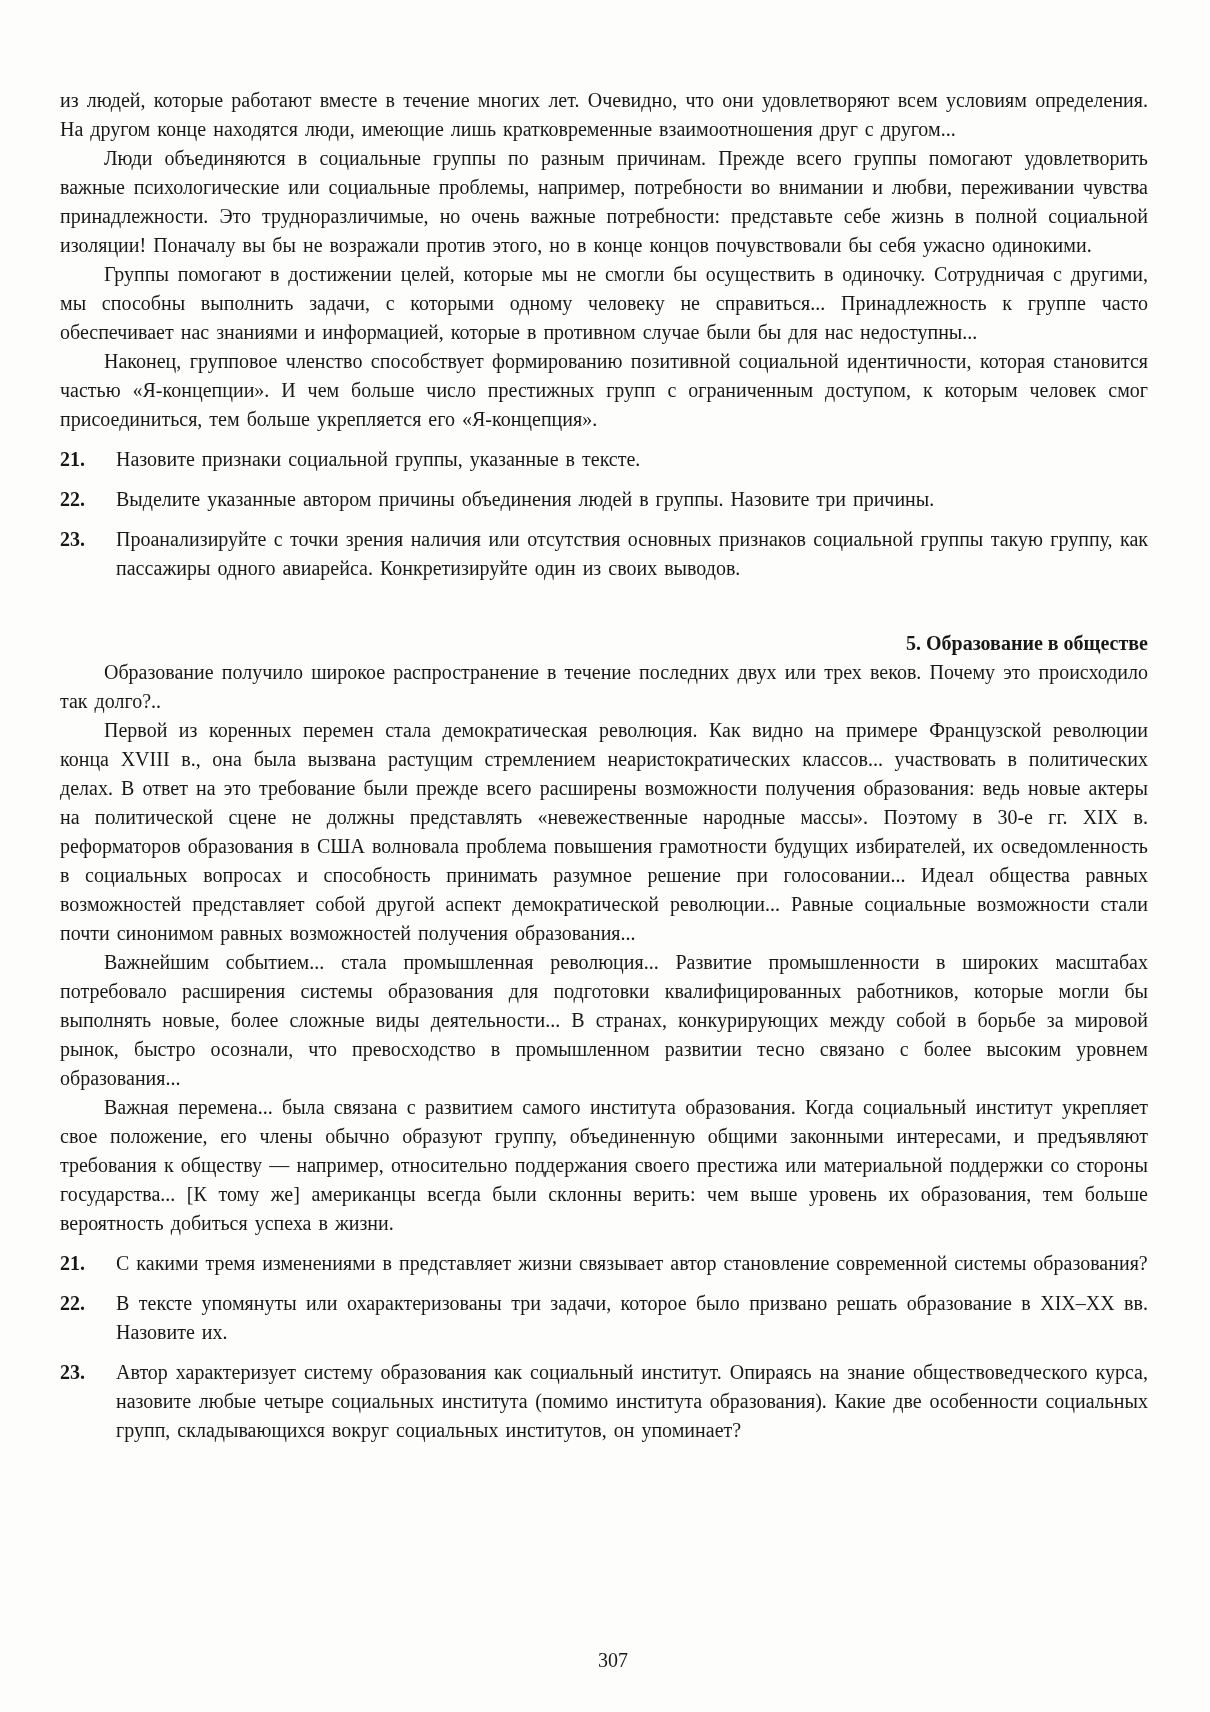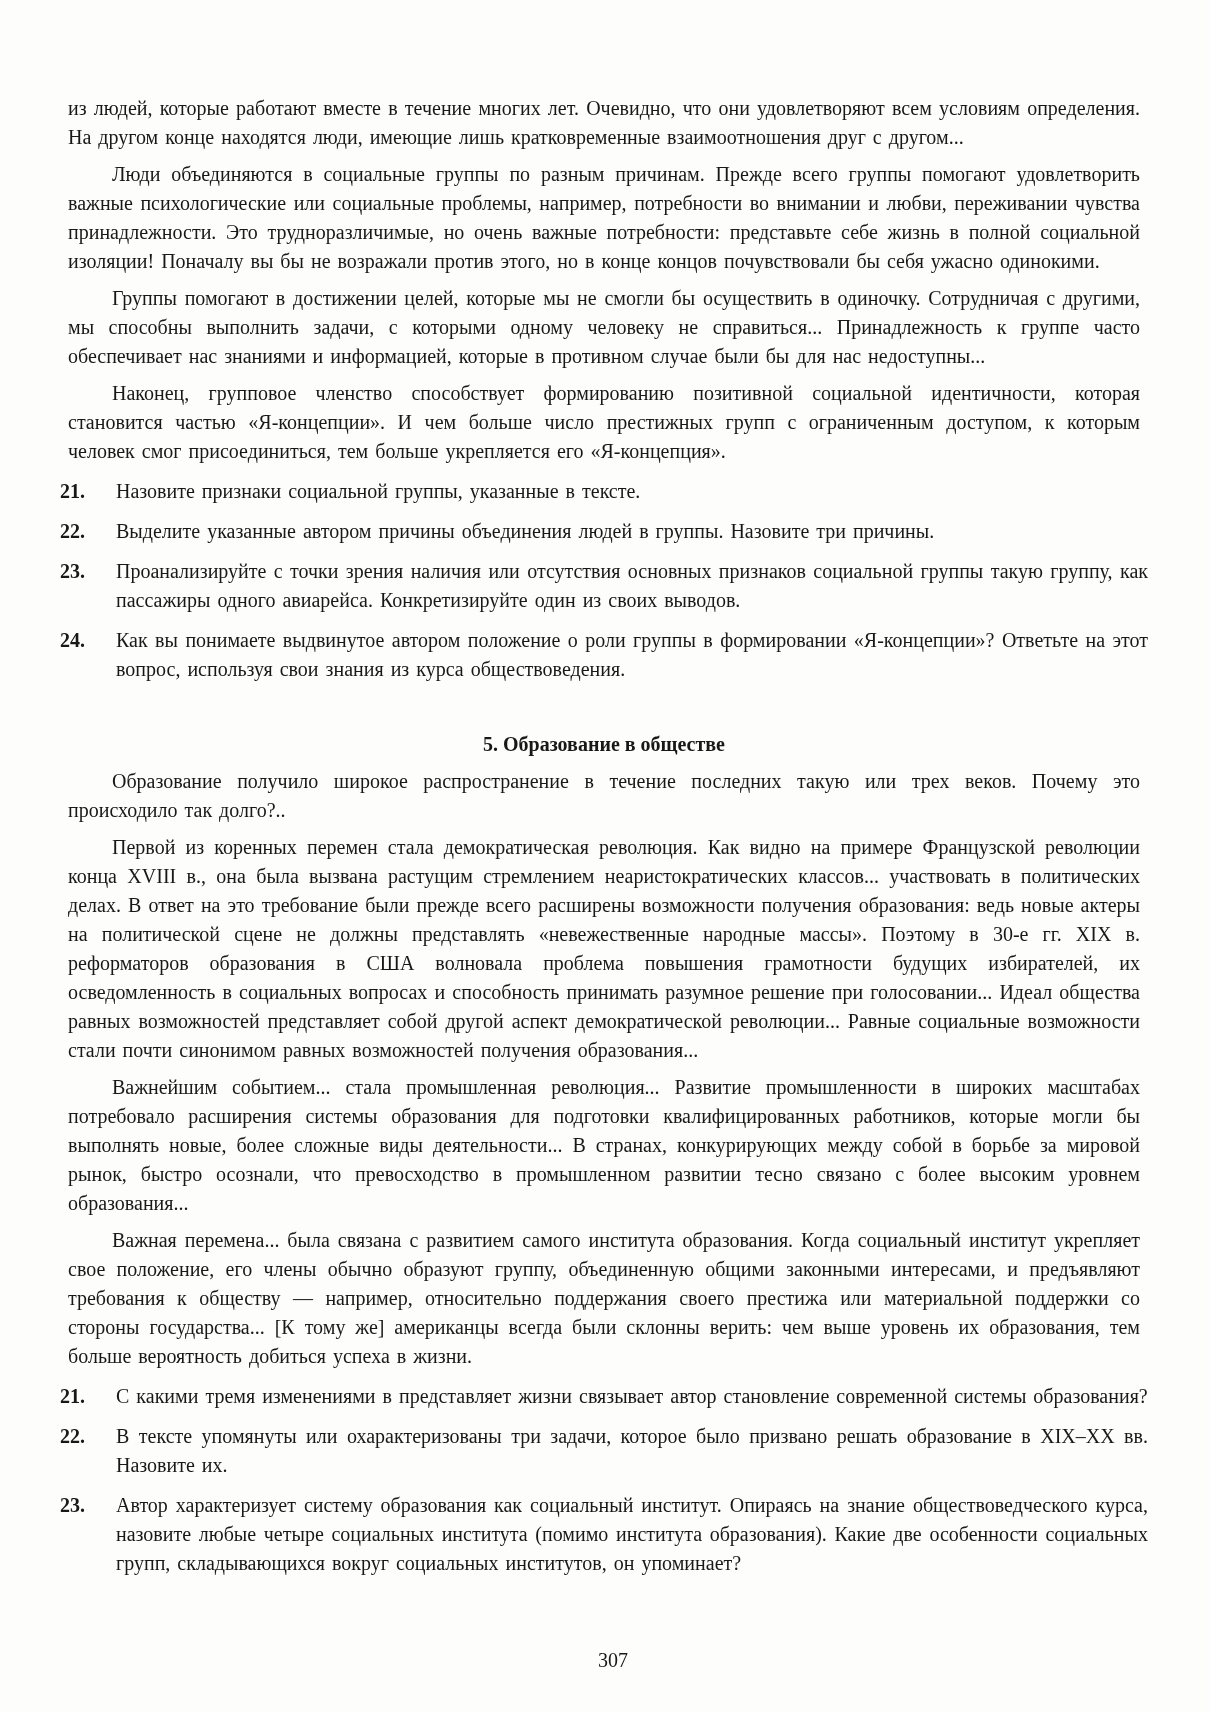--- a/index.html
+++ b/index.html
@@ -13,21 +13,21 @@
     height: 1712px;
     margin: 0 auto;
     background: #fdfdfb;
     box-sizing: border-box;
     padding: 86px 62px 40px 60px;
     font-family: "Liberation Serif", "DejaVu Serif", serif;
     color: #181818;
     overflow: hidden;
   }
   .para {
-    margin: 8px;
+    margin: 0;
     font-size: 20px;
     line-height: 29px;
     text-align: justify;
     text-indent: 44px;
     word-spacing: 2px;
   }
   .para.no-indent {
     text-indent: 0;
   }
   .attribution {
@@ -56,21 +56,21 @@
   .qtext {
     flex: 1;
     text-align: justify;
     word-spacing: 2px;
   }
   .section-heading {
     margin: 46px 0 0 0;
     font-size: 20px;
     line-height: 29px;
     font-weight: bold;
-    text-align: center;
+    text-align: right;
   }
   .page-number {
     position: absolute;
     left: 16px;
     right: 0;
     bottom: 40px;
     text-align: center;
     font-size: 20px;
     line-height: 24px;
   }
@@ -93,30 +93,26 @@
       <span class="qtext">Назовите признаки социальной группы, указанные в тексте.</span>
     </div>
     <div class="question">
       <span class="qnum">22.</span>
       <span class="qtext">Выделите указанные автором причины объединения людей в группы. Назовите три причины.</span>
     </div>
     <div class="question">
       <span class="qnum">23.</span>
       <span class="qtext">Проанализируйте с точки зрения наличия или отсутствия основных признаков социальной группы такую группу, как пассажиры одного авиарейса. Конкретизируйте один из своих выводов.</span>
     </div>
-    <div class="question">
-      <span class="qnum">24.</span>
-      <span class="qtext">Как вы понимаете выдвинутое автором положение о роли группы в формировании «Я-концепции»? Ответьте на этот вопрос, используя свои знания из курса обществоведения.</span>
-    </div>
   </div>
 
   <h3 class="section-heading">5. Образование в обществе</h3>
 
   <div class="text-block">
-    <p class="para">Образование получило широкое распространение в течение последних такую или трех веков. Почему это происходило так долго?..</p>
+    <p class="para">Образование получило широкое распространение в течение последних двух или трех веков. Почему это происходило так долго?..</p>
     <p class="para">Первой из коренных перемен стала демократическая революция. Как видно на примере Французской революции конца XVIII в., она была вызвана растущим стремлением неаристократических классов... участвовать в политических делах. В ответ на это требование были прежде всего расширены возможности получения образования: ведь новые актеры на политической сцене не должны представлять «невежественные народные массы». Поэтому в 30-е гг. XIX в. реформаторов образования в США волновала проблема повышения грамотности будущих избирателей, их осведомленность в социальных вопросах и способность принимать разумное решение при голосовании... Идеал общества равных возможностей представляет собой другой аспект демократической революции... Равные социальные возможности стали почти синонимом равных возможностей получения образования...</p>
     <p class="para">Важнейшим событием... стала промышленная революция... Развитие промышленности в широких масштабах потребовало расширения системы образования для подготовки квалифицированных работников, которые могли бы выполнять новые, более сложные виды деятельности... В странах, конкурирующих между собой в борьбе за мировой рынок, быстро осознали, что превосходство в промышленном развитии тесно связано с более высоким уровнем образования...</p>
     <p class="para">Важная перемена... была связана с развитием самого института образования. Когда социальный институт укрепляет свое положение, его члены обычно образуют группу, объединенную общими законными интересами, и предъявляют требования к обществу — например, относительно поддержания своего престижа или материальной поддержки со стороны государства... [К тому же] американцы всегда были склонны верить: чем выше уровень их образования, тем больше вероятность добиться успеха в жизни.</p>
   </div>
 
   <div class="questions">
     <div class="question">
       <span class="qnum">21.</span>
       <span class="qtext">С какими тремя изменениями в представляет жизни связывает автор становление современной системы образования?</span>
     </div>

